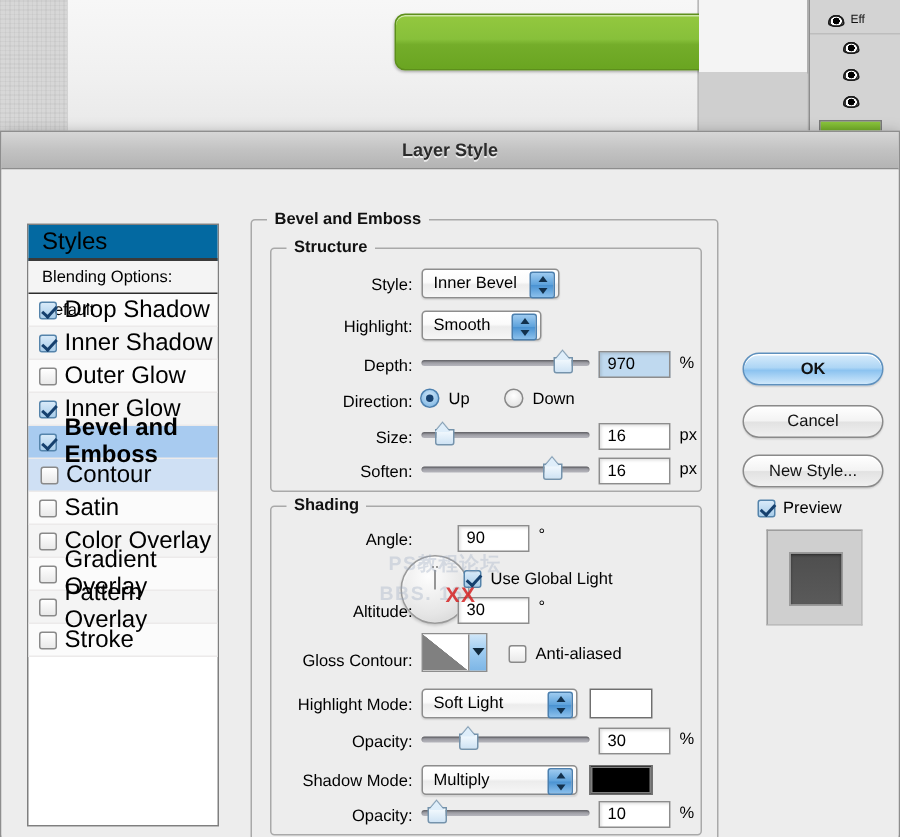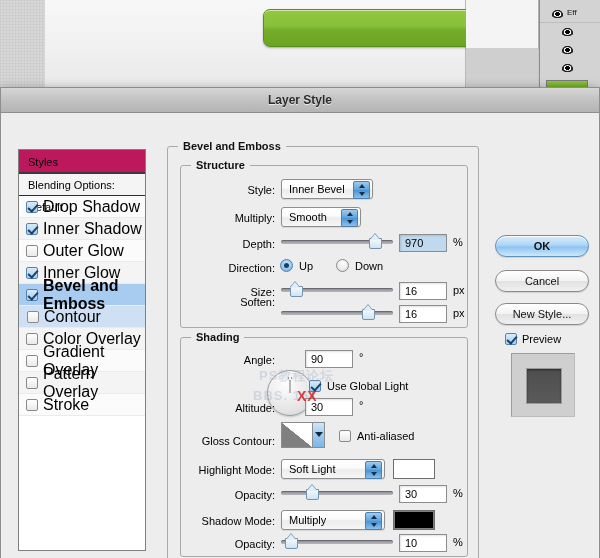--- a/index.html
+++ b/index.html
@@ -86,22 +86,22 @@
   .dialog-body { position:relative; height:446px; background:#ededed; }
 
   
   .styles-panel {
     position:absolute; left:17px; top:36px; width:128px; height:402px;
     background:#fff; border:1px solid #7f7f7f;
     box-sizing:border-box;
   }
   .styles-header {
     height:24px; line-height:24px; padding-left:9px;
-    font-size:11px; color:#000;
-    background:#be185d;
+    font-size:16px; color:#000;
+    background:#0369a1;
     border-bottom:2px solid #3a3a3a;
     box-sizing:border-box;
   }
   .blending-row {
     height:22px; line-height:22px; padding-left:9px;
     font-size:11px;
     background:#f4f4f4;
     border-bottom:1px solid #2e2e2e;
     box-sizing:border-box;
   }
@@ -390,20 +390,24 @@
           <span class="lbl">Inner Glow</span>
         </div>
         <div class="style-item selected">
           <span class="cb checked"></span>
           <span class="lbl">Bevel and Emboss</span>
         </div>
         <div class="style-item sub">
           <span class="cb"></span>
           <span class="lbl">Contour</span>
         </div>
+        <div class="style-item">
+          <span class="cb"></span>
+          <span class="lbl">Satin</span>
+        </div>
         <div class="style-item alt">
           <span class="cb"></span>
           <span class="lbl">Color Overlay</span>
         </div>
         <div class="style-item">
           <span class="cb"></span>
           <span class="lbl">Gradient Overlay</span>
         </div>
         <div class="style-item alt">
           <span class="cb"></span>
@@ -432,21 +436,21 @@
 
         <div class="group" id="grp-structure">
           <span class="legend">Structure</span>
 
           <span class="rlabel" style="left:20px; top:18px; width:74px;">Style:</span>
           <div class="select" style="left:100px; top:13px; width:92px;">
             <span>Inner Bevel</span>
             <span class="arrows"></span>
           </div>
 
-          <span class="rlabel" style="left:10px; top:46px; width:84px;">Multiply:</span>
+          <span class="rlabel" style="left:10px; top:46px; width:84px;">Highlight:</span>
           <div class="select" style="left:100px; top:41px; width:80px;">
             <span>Smooth</span>
             <span class="arrows"></span>
           </div>
 
           <span class="rlabel" style="left:20px; top:72px; width:74px;">Depth:</span>
           <div class="slider" style="left:100px; top:69px; width:112px;">
             <div class="track"></div>
             <div class="thumb" style="left:84%;"></div>
           </div>
@@ -468,21 +472,21 @@
           <span class="rlabel" style="left:20px; top:120px; width:74px;">Size:</span>
           <div class="slider" style="left:100px; top:117px; width:112px;">
             <div class="track"></div>
             <div class="thumb" style="left:13%;"></div>
           </div>
           <div class="numfield" style="left:218px; top:116px; width:48px;">
             <span>16</span>
           </div>
           <span class="unit" style="left:272px; top:118px;">px</span>
 
-          <span class="rlabel" style="left:14px; top:130px; width:80px;">Soften:</span>
+          <span class="rlabel" style="left:14px; top:143px; width:80px;">Soften:</span>
           <div class="slider" style="left:100px; top:140px; width:112px;">
             <div class="track"></div>
             <div class="thumb" style="left:78%;"></div>
           </div>
           <div class="numfield" style="left:218px; top:139px; width:48px;">
             <span>16</span>
           </div>
           <span class="unit" style="left:272px; top:141px;">px</span>
         </div>
 

